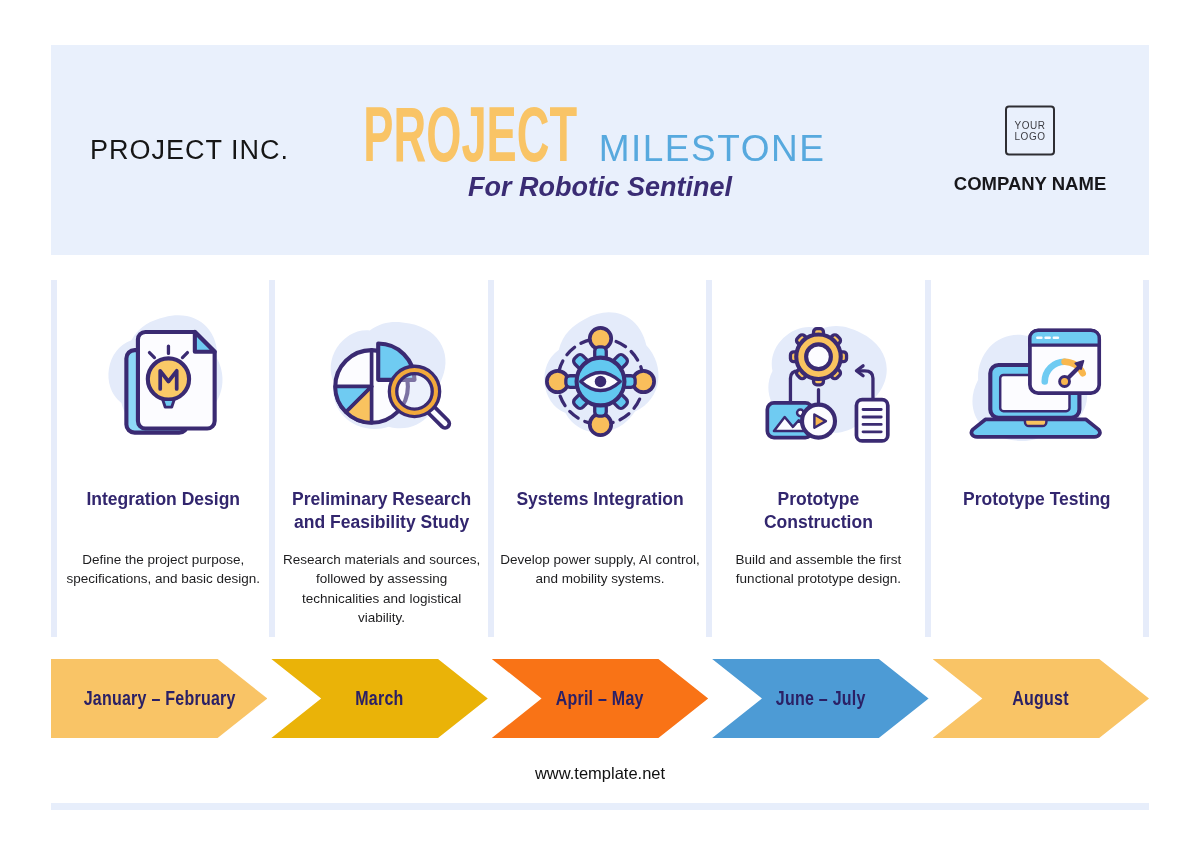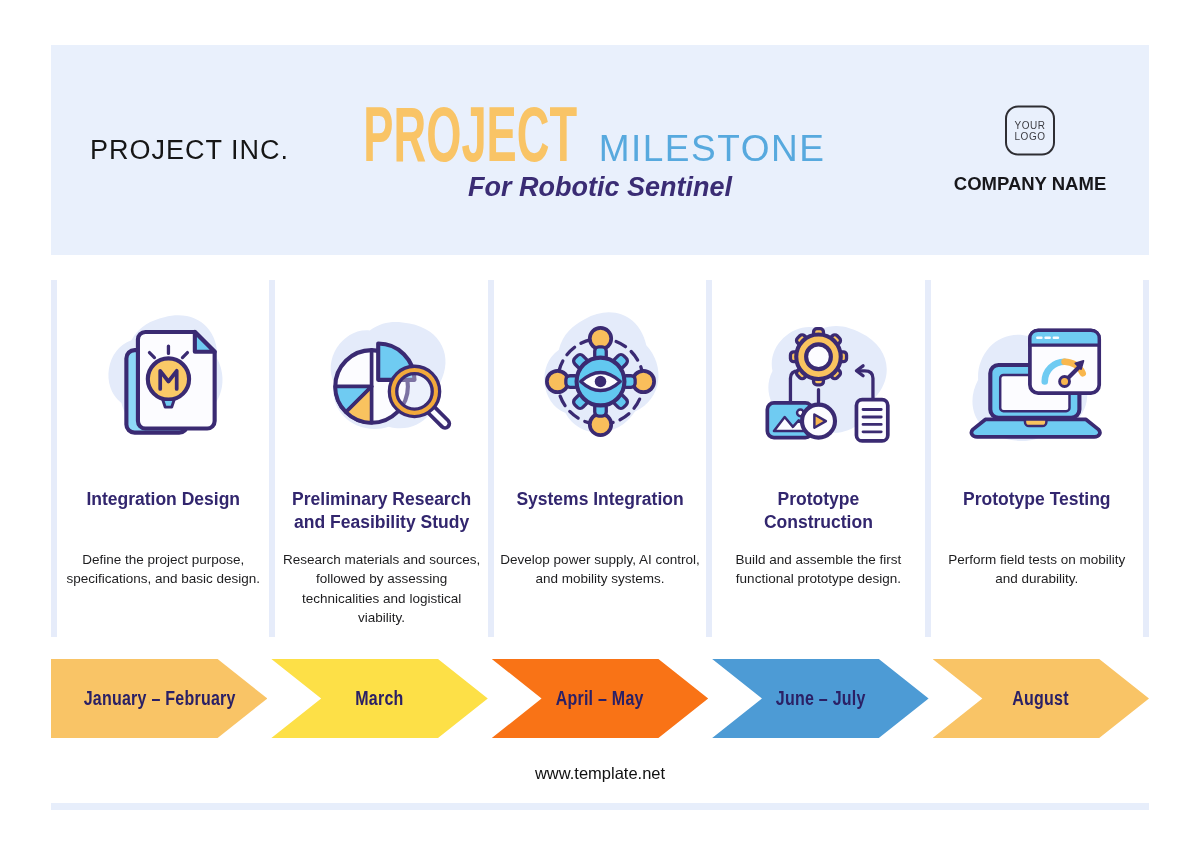--- a/index.html
+++ b/index.html
@@ -12,21 +12,21 @@
         font-size:27px;color:#161616;letter-spacing:1px;}
   .title-block{position:absolute;left:0;right:0;top:56px;display:flex;flex-direction:column;align-items:center;}
   .title-row{display:flex;align-items:baseline;gap:32px;}
   .t1-wrap{width:192px;display:flex;justify-content:center;overflow:visible;}
   .t1{font-size:78px;font-weight:bold;color:#F9C466;line-height:0.86;white-space:nowrap;
       transform:scaleX(0.58);}
   .t2{font-size:37px;color:#57A9DE;letter-spacing:1.5px;font-weight:500;}
   .subtitle{margin-top:2px;font-style:italic;font-weight:600;font-size:27px;color:#3A2C74;}
   .logo-block{position:absolute;right:24px;top:50%;transform:translateY(-50%);width:190px;text-align:center;}
   .logo-box{display:inline-flex;flex-direction:column;align-items:center;justify-content:center;
-      width:46px;height:46px;border:2.5px solid #2E2E33;border-radius:13px;
+      width:46px;height:46px;border:2.5px solid #2E2E33;border-radius:4px;
       font-size:10px;letter-spacing:.5px;color:#3C3C42;line-height:1.15;font-weight:500;}
   .company-right{margin-top:17px;font-weight:bold;font-size:18.5px;color:#17171B;}
 
   
   .cards{position:absolute;left:51px;top:280px;width:1098px;height:357px;display:flex;}
   .vdiv{width:6px;background:#E6ECFA;flex:none;}
   .card{flex:1;background:#ffffff;display:flex;flex-direction:column;align-items:center;padding-top:16px;}
   .icon-box{height:170px;display:flex;align-items:center;justify-content:center;}
   .card-title{margin-top:22px;min-height:46px;font-weight:bold;font-size:17.5px;color:#32266E;
       text-align:center;white-space:pre-line;line-height:1.32;}
@@ -208,31 +208,30 @@
             <path d="M101 47h5M111 47h5M121 47h5" stroke="#FCFCFF" stroke-width="3"></path>
             <path d="M110 100a24 24 0 0 1 24-24" stroke="#6FCBF2" stroke-width="8"></path>
             <path d="M134 76a24 24 0 0 1 22 14" stroke="#F9B74E" stroke-width="8"></path>
             <path d="M134 100l17-17" stroke-width="5"></path>
             <path d="M147 78l10-3-3 10z" fill="#3A2A72" stroke-width="2"></path>
             <circle cx="134" cy="100" r="6" fill="#F9B74E" stroke-width="3.5"></circle>
           </g>
         </svg>
       </div>
       <div class="card-title">Prototype Testing</div>
-      <div class="card-desc">Perform field tests on mobility and durability.</div>
     </div>
 
     <div class="vdiv"></div>
   </div>
 
   <div class="arrows">
     <div class="arrow first" style="background-color: rgb(249, 196, 102);">
       <span>January – February</span>
     </div>
-    <div class="arrow" style="background-color: #fde047;">
+    <div class="arrow" style="background-color: #eab308;">
       <span>March</span>
     </div>
     <div class="arrow" style="background-color: #f97316;">
       <span>April – May</span>
     </div>
     <div class="arrow" style="background-color: rgb(77, 155, 213);">
       <span>June – July</span>
     </div>
     <div class="arrow" style="background-color: rgb(249, 196, 102);">
       <span>August</span>

